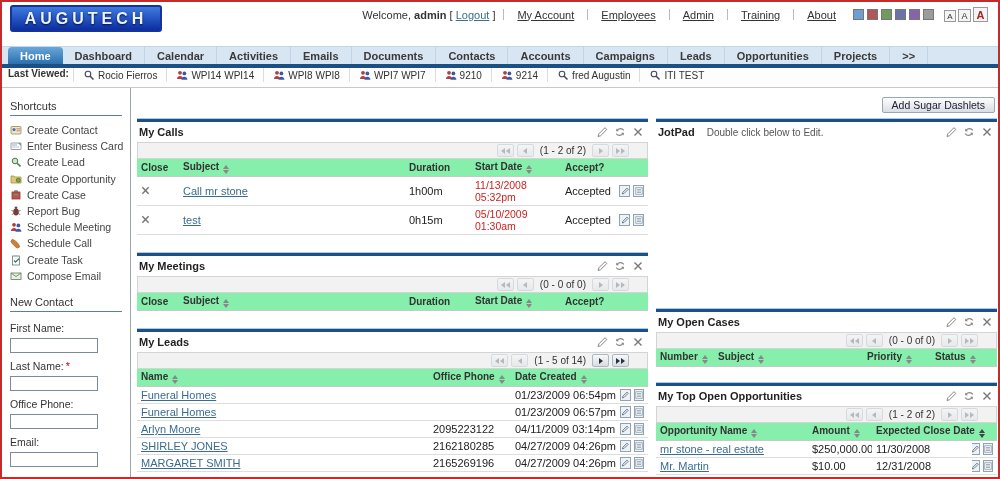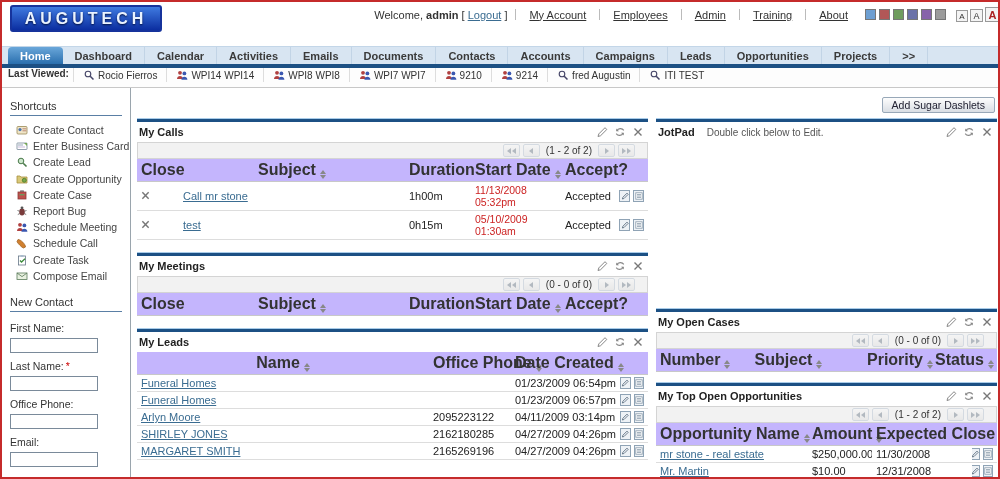--- a/index.html
+++ b/index.html
@@ -5,21 +5,21 @@
   * { margin:0; padding:0; box-sizing:border-box; }
   html,body { background:#e9e9e9; }
   body { font-family:"Liberation Sans","DejaVu Sans",sans-serif; }
   .page { position:relative; width:1000px; height:479px; background:#fff; overflow:hidden; }
   .red-frame { position:absolute; inset:0; border:2px solid #c52b2b; pointer-events:none; z-index:50; }
 
   
   .logo { position:absolute; left:10px; top:5px; width:152px; height:27px; background:linear-gradient(#3f7ae0,#0b2ea0);
           border:2px solid #16339c; border-radius:3px; color:#eaf3ff; font-weight:bold; font-size:16px; letter-spacing:4px;
           text-align:center; line-height:23px; text-shadow:0 1px 2px #03103d; }
-  .hdr1 { position:absolute; top:7px; right:0; display:flex; align-items:center; font-size:11px; color:#333; }
+  .hdr1 { position:absolute; top:7px; right:12px; display:flex; align-items:center; font-size:11px; color:#333; }
   .hdr1 a { color:#333; text-decoration:underline; }
   .logout-link { color:#3a6c91 !important; }
   .vsep { width:1px; height:11px; background:#bbb; margin:0 8px; }
   .toplink { margin:0 5px; cursor:pointer; }
   .swatches { display:flex; gap:3px; margin-left:12px; }
   .swatch { width:11px; height:11px; border:1px solid #777; cursor:pointer; }
   .fontsz { display:flex; gap:2px; margin-left:10px; align-items:flex-end; }
   .abox { border:1px solid #999; background:#f4f4f4; display:flex; align-items:center; justify-content:center; cursor:pointer; color:#333; }
   .abox.a1 { width:12px; height:12px; font-size:8px; }
   .abox.a2 { width:13px; height:13px; font-size:9px; }
@@ -42,45 +42,45 @@
   .lastviewed { position:absolute; top:68px; left:0; right:0; height:20px; background:#fdfdfd; border-bottom:1px solid #c8c8c8;
                 display:flex; align-items:flex-start; font-size:10px; color:#333; padding-left:8px; }
   .lv-label { font-weight:bold; margin-right:4px; }
   .lv-item { display:flex; align-items:center; gap:3px; padding:0 9px; border-left:1px solid #ddd; cursor:pointer; height:14px; }
   .lv-item:first-of-type { border-left:none; }
 
   
   .sidebar { position:absolute; top:88px; left:2px; width:129px; bottom:2px; background:#fff; border-right:1px solid #9aa5ad; }
   .side-title { margin:12px 8px 0 8px; font-size:11px; color:#333; padding-bottom:3px; border-bottom:1px solid #5a7fa5; }
   .sc-list { list-style:none; margin-top:6px; }
-  .sc-item { display:flex; align-items:center; gap:5px; height:16.2px; padding-left:14px; font-size:10.5px; color:#444; cursor:pointer; }
+  .sc-item { display:flex; align-items:center; gap:5px; height:16.2px; padding-left:8px; font-size:10.5px; color:#444; cursor:pointer; }
   .sic { width:12px; height:12px; flex:none; }
   .nc-form { padding:4px 8px 0 8px; }
   .flabel { font-size:10.5px; color:#333; margin:6px 0 2px; }
   .req { color:#c00; margin-left:2px; }
   .fin { width:88px; height:15px; border:1px solid #7a8a9a; font-size:10.5px; padding:0 2px; }
 
   
   .dashlet { position:absolute; background:#fff; }
   .d-top { border-top:1px solid #a9cce9; height:4px; background:#1c5084; }
   .d-head { height:20px; display:flex; align-items:center; padding:0 4px 0 2px; }
   .d-title { font-size:11px; font-weight:bold; color:#222; }
   .d-hint { font-size:10px; color:#555; margin-left:12px; }
   .d-icons { margin-left:auto; display:flex; gap:6px; align-items:center; }
   .hic { width:12px; height:12px; cursor:pointer; }
   .d-pag { height:17px; background:#f2f2f2; border:1px solid #d4d4d4; display:flex; justify-content:flex-end; align-items:center;
-           gap:3px; padding:0 12px; font-size:10px; color:#333; }
+           gap:3px; padding:0 18px; font-size:10px; color:#333; }
   .pgbtn { width:17px; height:13px; border:1px solid #a8b8c8; background:linear-gradient(#f8f8f8,#dcdcdc); border-radius:2px;
            display:inline-flex; align-items:center; justify-content:center; gap:1px; cursor:pointer; }
   .pgbtn.off { opacity:.4; cursor:default; }
   .tl { width:0; height:0; border-top:3px solid transparent; border-bottom:3px solid transparent; border-right:4px solid #567; }
   .tr { width:0; height:0; border-top:3px solid transparent; border-bottom:3px solid transparent; border-left:4px solid #567; }
   .pg-label { margin:0 3px; }
   table.d-table { width:100%; border-collapse:collapse; table-layout:fixed; }
-  .d-table th { background:#c4b5fd; border-bottom:1px solid #c8c8c8; font-size:16px; text-align:center; padding:2px 4px; color:#333; white-space:nowrap; }
+  .d-table th { background:#86efac; border-bottom:1px solid #c8c8c8; font-size:10px; text-align:left; padding:2px 4px; color:#333; white-space:nowrap; }
   .d-table td { padding:2px 4px; border-bottom:1px solid #ddd; font-size:11px; color:#222; vertical-align:middle; white-space:nowrap; overflow:hidden; }
   .sort { display:inline-flex; flex-direction:column; gap:1px; margin-left:4px; vertical-align:1px; }
   .sort i { display:block; width:0; height:0; border-left:3px solid transparent; border-right:3px solid transparent; }
   .sort .up { border-bottom:4px solid #888; }
   .sort .dn { border-top:4px solid #888; }
   a.rowlink { color:#3a6c91; text-decoration:underline; }
   .date-red { color:#cc2222; font-size:10.5px; line-height:1.15; display:block; }
   .acts { display:flex; gap:3px; justify-content:flex-end; }
   .act { width:12px; height:12px; border:1px solid #8fa3b5; background:#eef2f6; display:inline-flex; align-items:center; justify-content:center; cursor:pointer; }
   .xic { width:9px; height:9px; cursor:pointer; }
@@ -525,20 +525,37 @@
             <path d="M9.8 4.4A4 4 0 0 0 2.8 5" fill="none" stroke="#888" stroke-width="1.1"></path>
             <path d="M2.2 7.6A4 4 0 0 0 9.2 7" fill="none" stroke="#888" stroke-width="1.1"></path>
             <path d="M2.2 2.4v2.8h2.8z" fill="#888"></path>
             <path d="M9.8 9.6V6.8H7z" fill="#888"></path>
           </svg>
         <svg class="hic" viewBox="0 0 12 12">
             <path d="M2.5 2.5l7 7M9.5 2.5l-7 7" stroke="#777" stroke-width="1.4"></path>
           </svg>
       </span>
     </div>
+    <div class="d-pag">
+      <span class="pgbtn off">
+          <i class="tl"></i>
+          <i class="tl"></i>
+        </span>
+      <span class="pgbtn off">
+          <i class="tl"></i>
+        </span>
+      <span class="pg-label">(1 - 5 of 14)</span>
+      <span class="pgbtn">
+          <i class="tr" style="border-left-color:#234;"></i>
+        </span>
+      <span class="pgbtn">
+          <i class="tr" style="border-left-color:#234;"></i>
+          <i class="tr" style="border-left-color:#234;"></i>
+        </span>
+    </div>
     <table class="d-table">
       <colgroup>
           <col style="width:292px">
           <col style="width:82px">
           <col style="width:105px">
           <col style="width:32px">
         </colgroup>
       <tbody>
           <tr>
         <th><span>Name</span><span class="sort">

